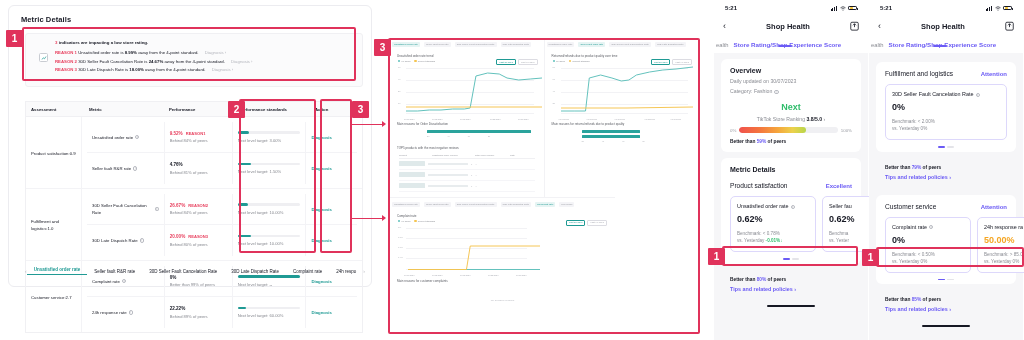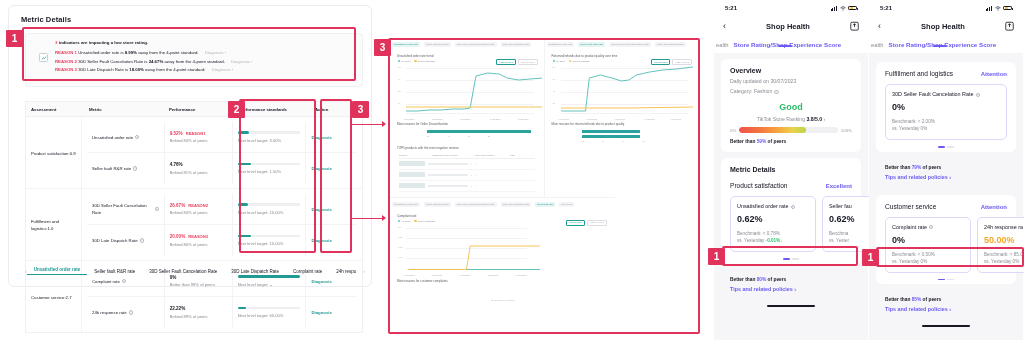--- a/index.html
+++ b/index.html
@@ -593,21 +593,21 @@
   </div>
   <div class="seg-bar">
     <span class="seg-ghost">ealth</span>
     <span class="seg-active"><span>Store Rating/Shop Experience Score</span><i class="seg-underline"></i></span>
   </div>
 
   <div class="card">
     <div class="card-h">Overview</div>
     <div class="meta">Daily updated on 30/07/2023</div>
     <div class="meta"><span>Category: Fashion</span><span class="info-i">i</span></div>
-    <div class="good">Good</div>
+    <div class="good">Next</div>
     <div class="ranking"><span>TikTok Store Ranking</span> <b>3.8/5.0</b> <span>›</span></div>
     <div class="grad-wrap">
       <span class="grad-pct">0%</span>
       <span class="grad">
           <i></i>
         </span>
       <span class="grad-pct">100%</span>
     </div>
     <div class="peers"><span>Better than </span><span class="hl">59%</span><span> of peers</span></div>
   </div>

